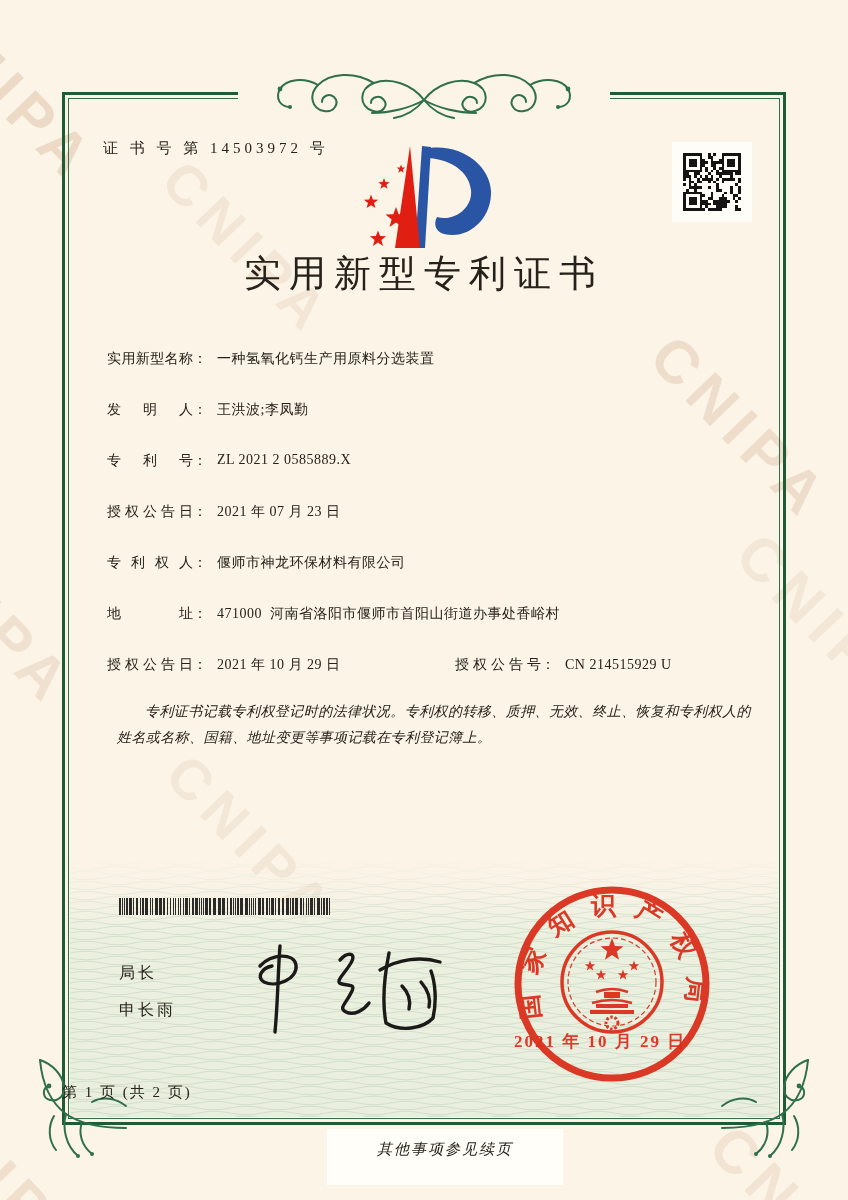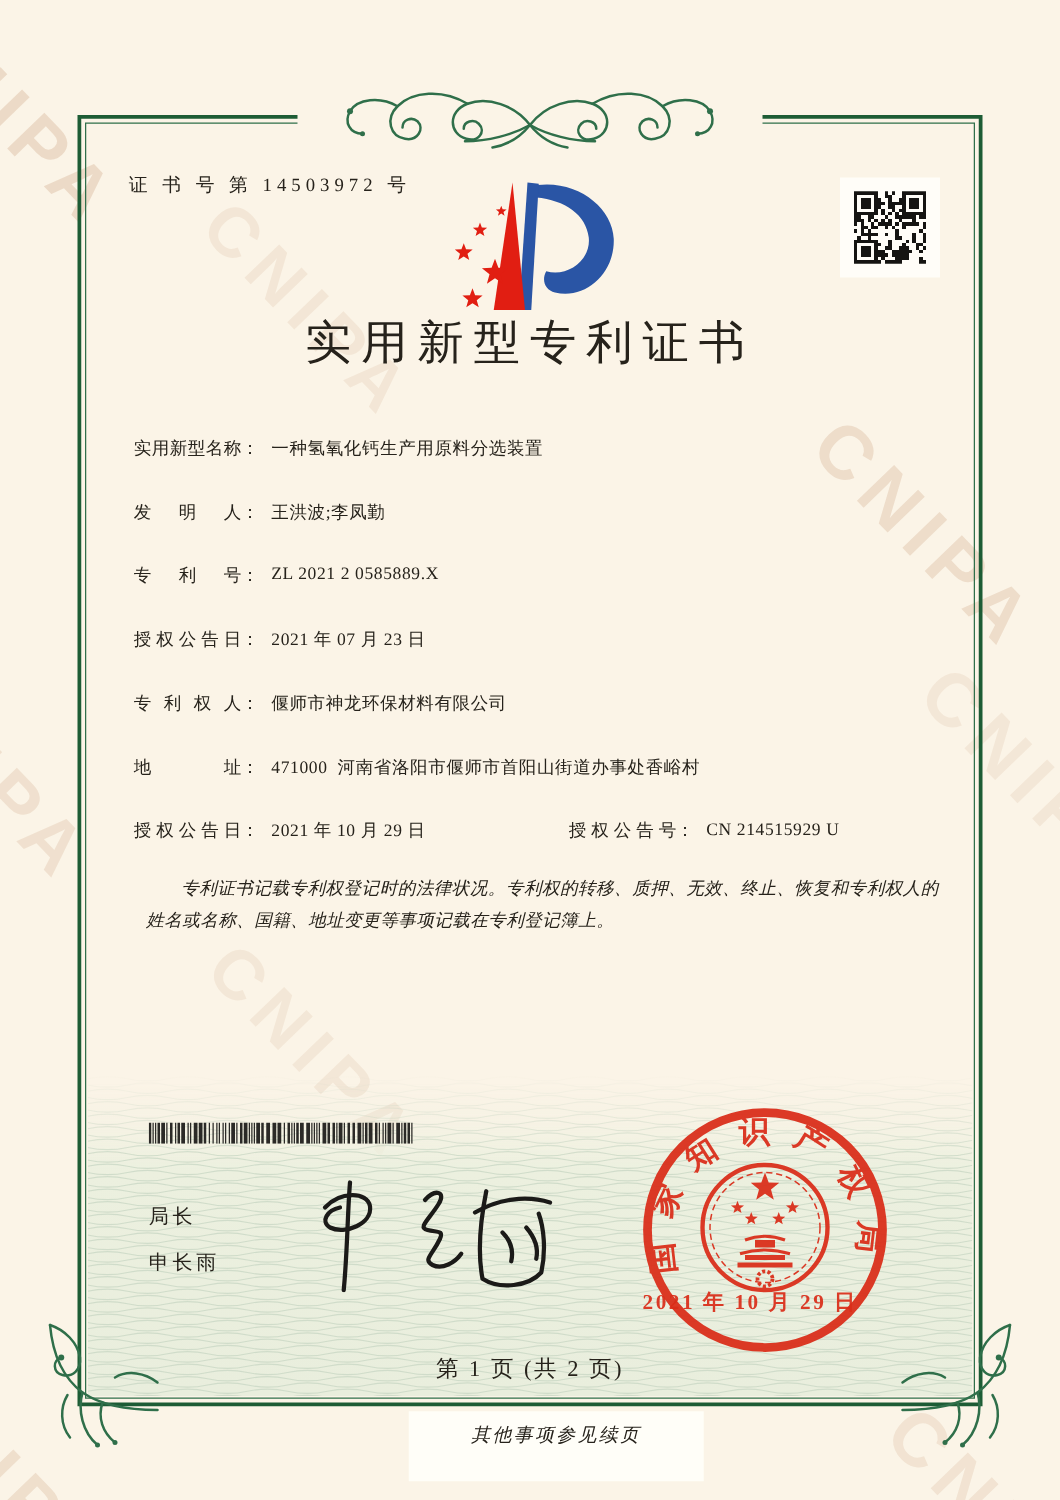--- a/index.html
+++ b/index.html
@@ -73,22 +73,22 @@
   .signer-title{position:absolute;left:119px;top:963px;font-size:16px;letter-spacing:3px;z-index:2}
   .signer-name{position:absolute;left:119px;top:1000px;font-size:16px;letter-spacing:3px;z-index:2}
   .signature{position:absolute;left:242px;top:938px;width:212px;height:106px;z-index:2}
   .signature path{fill:none;stroke:#1b1a18;stroke-width:3.4;stroke-linecap:round;stroke-linejoin:round}
 
   .seal{position:absolute;left:500px;top:886px;width:224px;height:202px;z-index:3;opacity:.93}
   .seal .rd{fill:var(--red)}
   .seal-date{position:absolute;left:514px;top:1030px;z-index:4;color:var(--red);
              font-size:17px;letter-spacing:2px;white-space:pre-wrap;font-weight:bold;opacity:.92}
 
-  .page-info{position:absolute;left:62px;top:1083px;width:724px;text-align:center;
-             font-size:18px;letter-spacing:2px;z-index:3;white-space:pre-wrap}
+  .page-info{position:absolute;left:62px;top:1083px;width:724px;text-align:left;
+             font-size:15px;letter-spacing:2px;z-index:3;white-space:pre-wrap}
 
   .continuation{position:absolute;left:327px;top:1129px;width:236px;height:56px;z-index:2;
                 background:#fffef8;text-align:center;line-height:40px;font-size:15px;
                 font-style:italic;letter-spacing:2px}
 </style>
 </head>
 <body>
 
 <div class="page">
 

